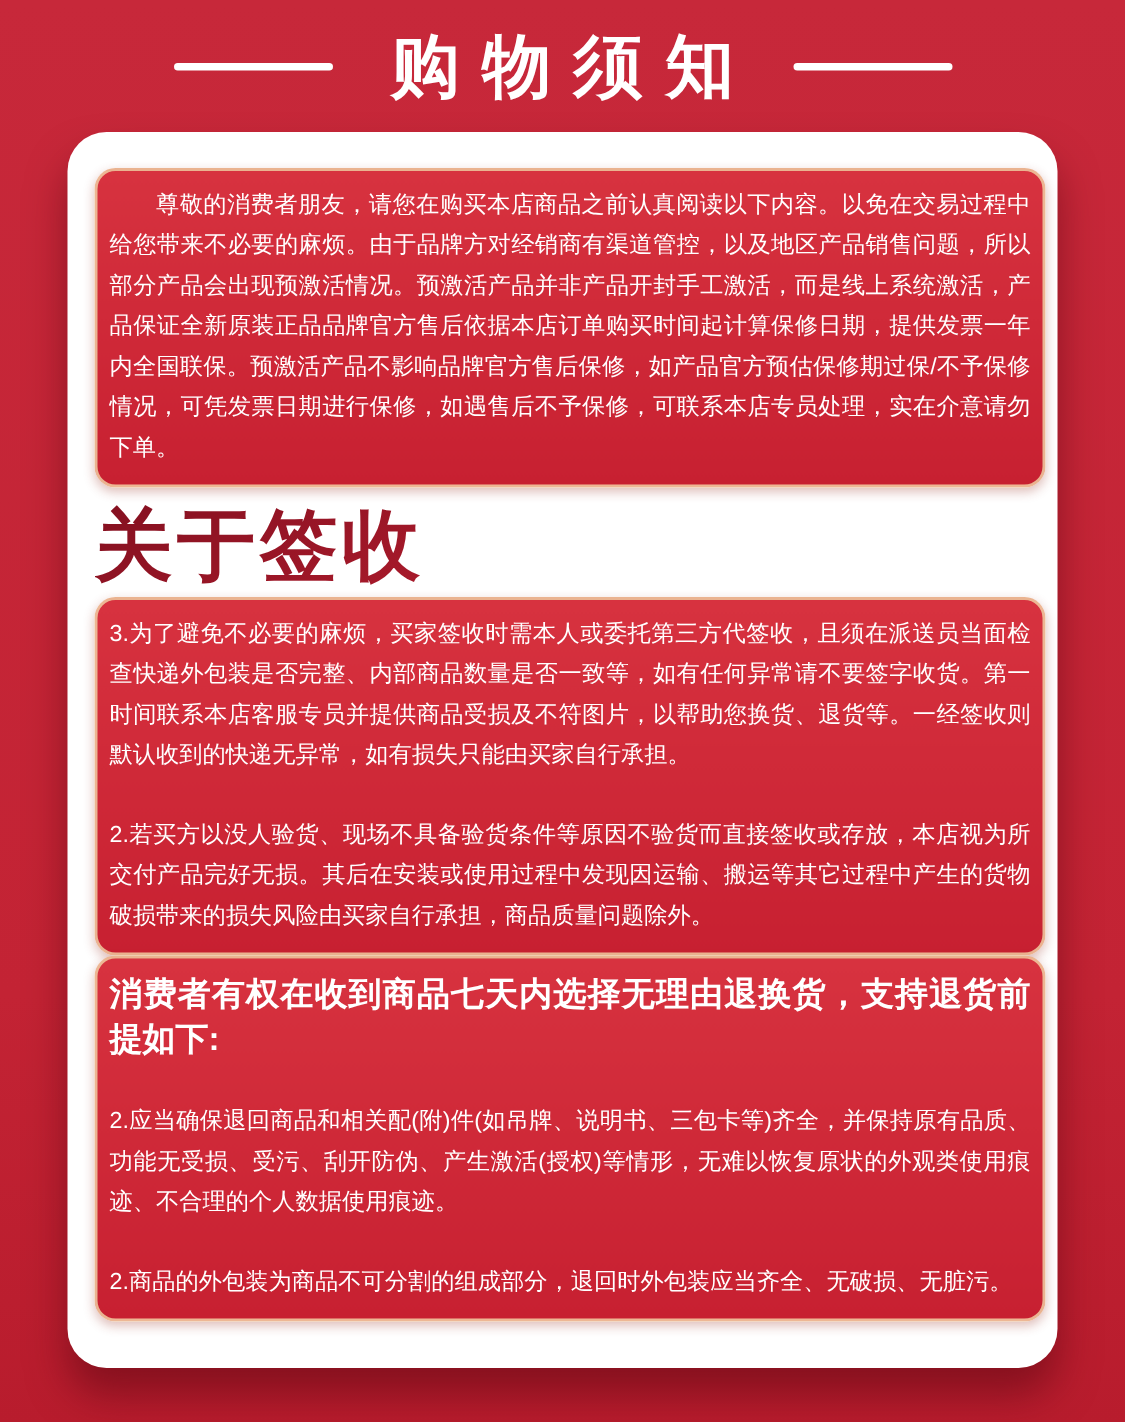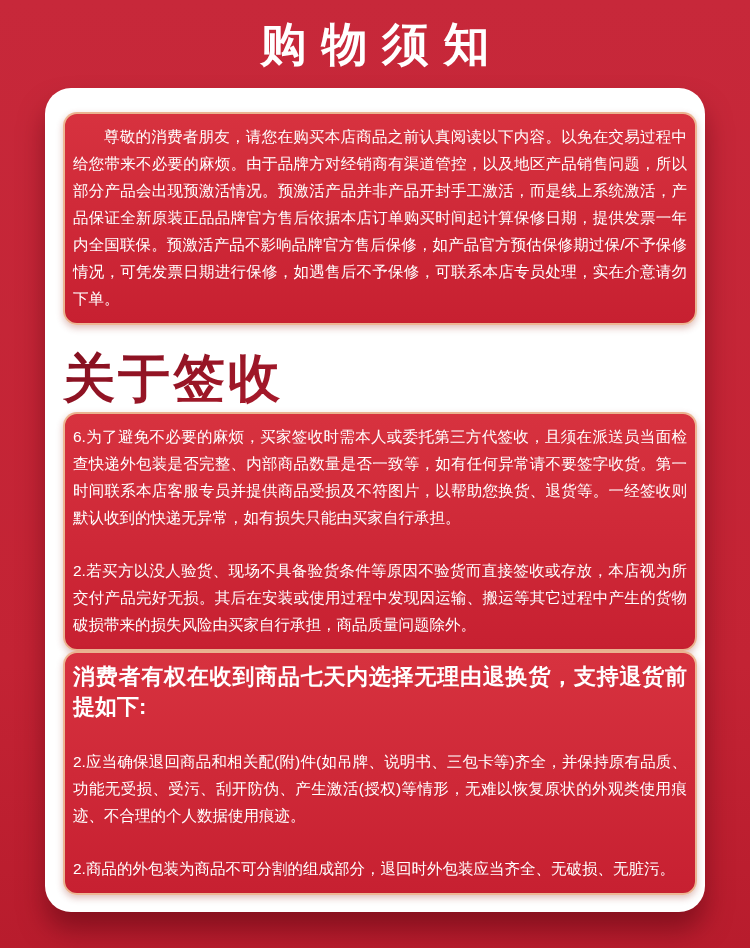--- a/index.html
+++ b/index.html
@@ -7,21 +7,21 @@
     width:750px; height:948px;
     background:#c32334;
     font-family:"Liberation Sans","DejaVu Sans",sans-serif;
     overflow:hidden;
   }
   .page { position:relative; width:750px; height:948px; background:linear-gradient(180deg,#c7283a 0%,#c32334 70%,#b81c2d 100%); }
 
   
   .title-row {
     height:88px;
-    display:flex; align-items:center; justify-content:center; gap:24px;flex-direction:column;
+    display:flex; align-items:center; justify-content:center; gap:24px;
   }
   .title-line { width:106px; height:5px; background:#ffffff; border-radius:3px; }
   .page-title {
     margin:0; color:#ffffff;
     font-size:46px; font-weight:bold;
     letter-spacing:15px; text-indent:15px; 
     line-height:1; white-space:nowrap;
   }
 
   
@@ -53,21 +53,21 @@
   .notice-box p { margin:0; }
   .notice-box p + p { margin-top:26px; }
   .intro-box p { text-indent:2em; }
   .lead-line {
     font-size:22px; font-weight:bold; line-height:30px;
     margin:0 0 5px 0 !important; text-indent:0;
   }
 
   
   .section-heading {
-    margin:24px 0 5px 0; padding-left:0;
+    margin:10px 0 5px 0; padding-left:0;
     font-size:52px; font-weight:bold; line-height:58px;
     letter-spacing:3px; white-space:nowrap;
     background:linear-gradient(150deg,#841020 0%,#a91a2b 45%,#d02435 100%);
     -webkit-background-clip:text; background-clip:text;
     color:#a91a2b;
     -webkit-text-fill-color:transparent;
   }
 </style>
 </head>
 <body>
@@ -82,21 +82,21 @@
 
   <div class="panel">
 
     <div class="notice-box intro-box">
       <p>尊敬的消费者朋友，请您在购买本店商品之前认真阅读以下内容。以免在交易过程中给您带来不必要的麻烦。由于品牌方对经销商有渠道管控，以及地区产品销售问题，所以部分产品会出现预激活情况。预激活产品并非产品开封手工激活，而是线上系统激活，产品保证全新原装正品品牌官方售后依据本店订单购买时间起计算保修日期，提供发票一年内全国联保。预激活产品不影响品牌官方售后保修，如产品官方预估保修期过保/不予保修情况，可凭发票日期进行保修，如遇售后不予保修，可联系本店专员处理，实在介意请勿下单。</p>
     </div>
 
     <h2 class="section-heading">关于签收</h2>
 
     <div class="notice-box">
-      <p>6.为了避免不必要的麻烦，买家签收时需本人或委托第三方代签收，且须在派送员当面检查快递外包装是否完整、内部商品数量是否一致等，如有任何异常请不要签字收货。第一时间联系本店客服专员并提供商品受损及不符图片，以帮助您换货、退货等。一经签收则默认收到的快递无异常，如有损失只能由买家自行承担。</p>
+      <p>3.为了避免不必要的麻烦，买家签收时需本人或委托第三方代签收，且须在派送员当面检查快递外包装是否完整、内部商品数量是否一致等，如有任何异常请不要签字收货。第一时间联系本店客服专员并提供商品受损及不符图片，以帮助您换货、退货等。一经签收则默认收到的快递无异常，如有损失只能由买家自行承担。</p>
       <p>2.若买方以没人验货、现场不具备验货条件等原因不验货而直接签收或存放，本店视为所交付产品完好无损。其后在安装或使用过程中发现因运输、搬运等其它过程中产生的货物破损带来的损失风险由买家自行承担，商品质量问题除外。</p>
     </div>
 
 
     <div class="notice-box">
       <p class="lead-line">消费者有权在收到商品七天内选择无理由退换货，支持退货前提如下:</p>
       <p>2.应当确保退回商品和相关配(附)件(如吊牌、说明书、三包卡等)齐全，并保持原有品质、功能无受损、受污、刮开防伪、产生激活(授权)等情形，无难以恢复原状的外观类使用痕迹、不合理的个人数据使用痕迹。</p>
       <p>2.商品的外包装为商品不可分割的组成部分，退回时外包装应当齐全、无破损、无脏污。</p>
     </div>
 

